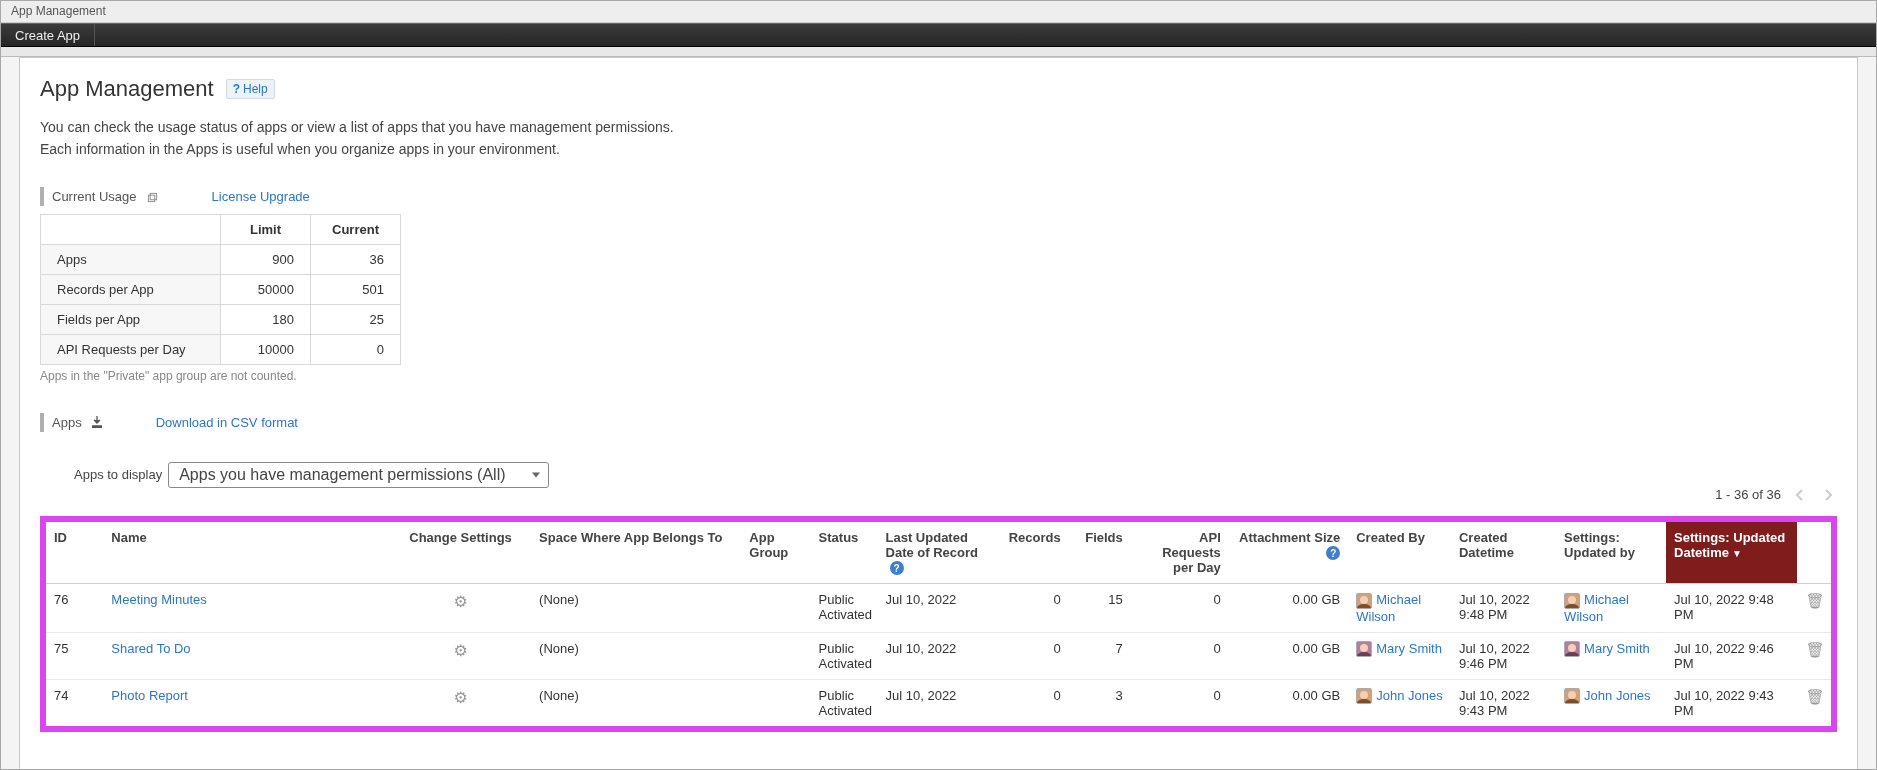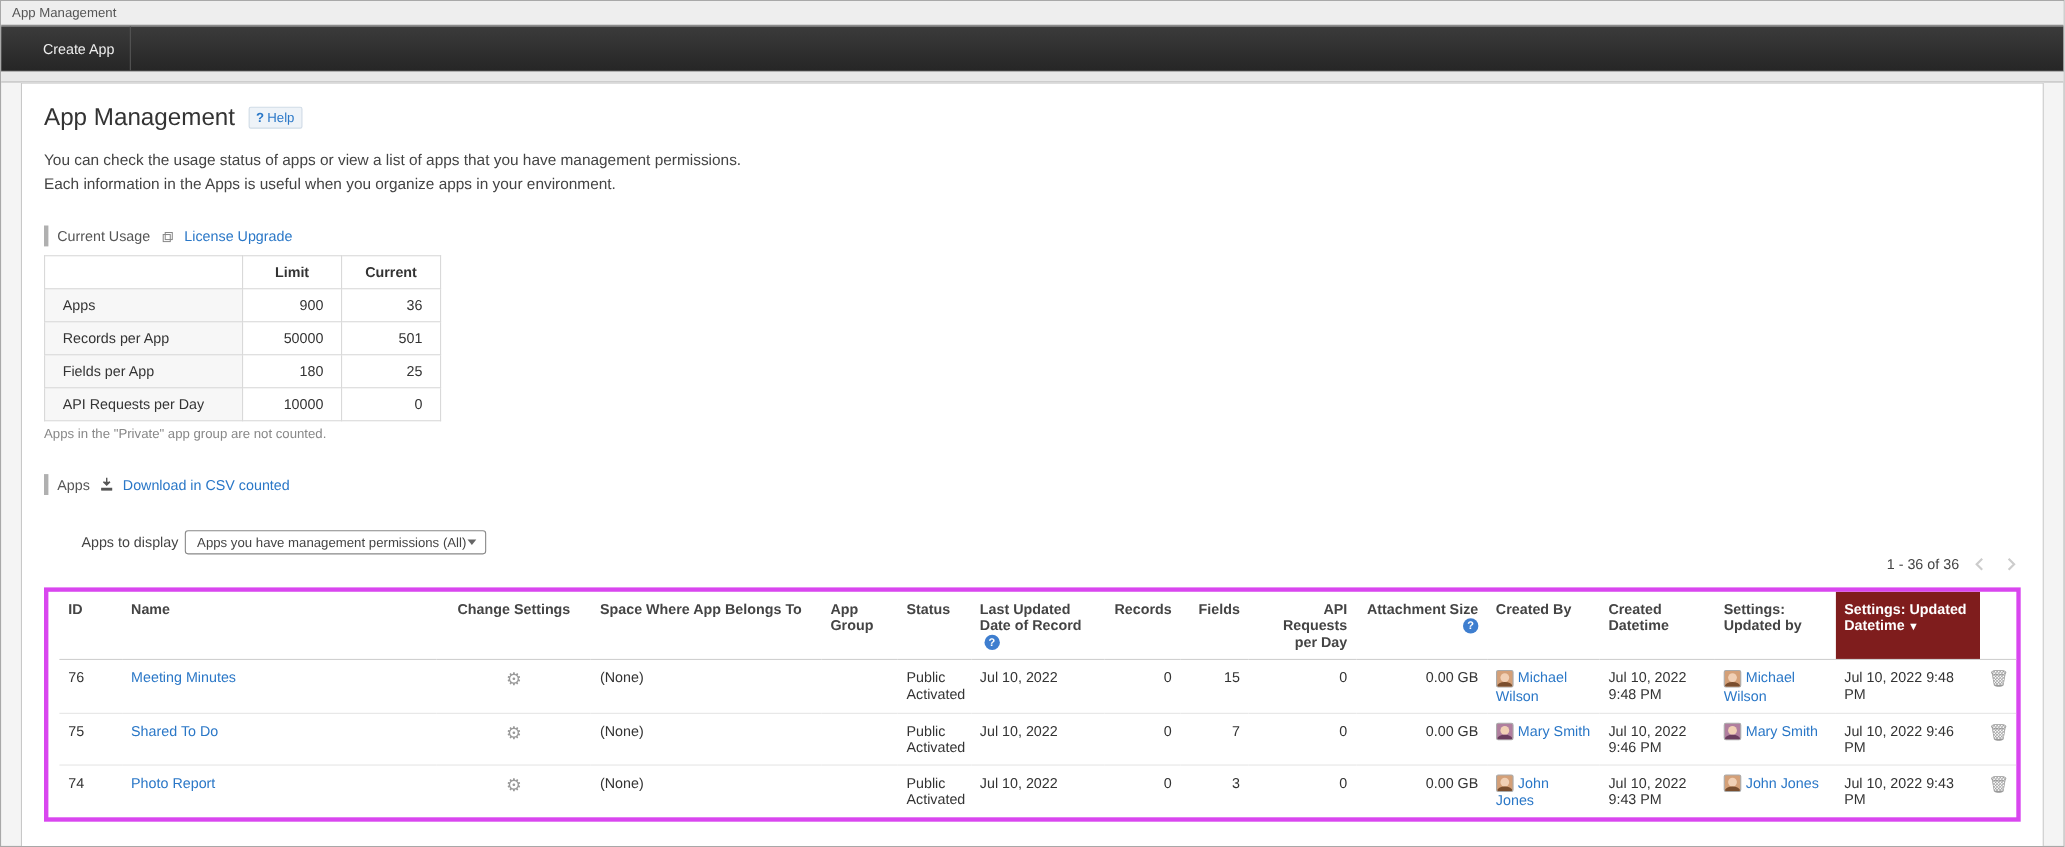--- a/index.html
+++ b/index.html
@@ -1,51 +1,51 @@
 <!DOCTYPE html>
 <html><head>
 <meta charset="utf-8">
 <style>
   * { box-sizing: border-box; }
   html, body { margin:0; padding:0; font-family: Arial, Helvetica, sans-serif; font-size:13px; color:#333; background:#f4f4f4; }
   .outer { width:1877px; height:770px; border:1px solid #a8a8a8; background:#f4f4f4; overflow:hidden; }
   
   .titlebar { height:22px; background:#eeeeee; padding:3px 10px; font-size:12px; color:#555; border-bottom:1px solid #ccc; }
   
-  .toolbar { height:42px; background:linear-gradient(#3b3b3b,#262626); border-top:1px solid #666; border-bottom:1px solid #000; display:flex; align-items:stretch;padding-left:24px; }
+  .toolbar { height:24px; background:linear-gradient(#3b3b3b,#262626); border-top:1px solid #666; border-bottom:1px solid #000; display:flex; align-items:stretch; }
   .toolbar .btn { color:#eee; padding:0 14px; display:flex; align-items:center; border-right:1px solid #555; font-size:13px; cursor:pointer; }
   .strip { height:10px; background:#e8e8e8; border-bottom:1px solid #bbb; }
   .content-wrap { padding:0 18px 0 18px; }
   .panel { background:#fff; border:1px solid #c8c8c8; padding:18px 20px 50px 20px; min-height:690px; }
   
   h1 { font-size:22px; font-weight:normal; margin:0 0 14px 0; display:flex; align-items:center; gap:12px; }
   .help-badge { font-size:12px; background:#eef3f8; border:1px solid #d0dbe6; border-radius:2px; padding:2px 6px; color:#2a77c7; display:inline-flex; align-items:center; gap:3px; cursor:pointer; }
   .desc { font-size:14px; color:#444; line-height:1.6; margin-bottom:26px; }
   
   .section-title { border-left:4px solid #b0b0b0; padding:2px 8px; font-size:13px; color:#555; margin-bottom:8px; display:flex; align-items:center; gap:10px; }
-  .section-title a { color:#2a77c7; text-decoration:none; }
+  .section-title a { color:#2a77c7; text-decoration:none;margin-left:44px; }
   .section-title .ext-icon { width:11px; height:11px; display:inline-block; }
   
   table.usage { border-collapse:collapse; margin-bottom:4px; font-size:13px; }
   table.usage th, table.usage td { border:1px solid #d9d9d9; padding:7px 16px; }
   table.usage thead th { text-align:center; font-weight:bold; background:#fff; }
   table.usage tbody th { text-align:left; font-weight:normal; background:#f7f7f7; width:180px; }
   table.usage tbody td { text-align:right; width:90px; }
   .footnote { font-size:12px; color:#888; margin-bottom:30px; }
   
   .dl-icon { width:10px; height:12px; display:inline-block; }
   
   .filter-row { display:flex; align-items:center; margin:14px 0 12px 0; }
   .filter-label { font-size:13px; color:#444; margin-right:6px;margin-left:34px; }
-  .select-wrap { border:1px solid #888; border-radius:3px; background:#fff; padding:3px 17px 3px 10px; font-size:12px; color:#444; position:relative; cursor:pointer; }
+  .select-wrap { border:1px solid #888; border-radius:3px; background:#fff; padding:3px 42px 3px 10px; font-size:16px; color:#444; position:relative; cursor:pointer; }
   .select-wrap .caret { position:absolute; right:8px; top:50%; transform:translateY(-50%); width:0;height:0;border-left:4px solid transparent;border-right:4px solid transparent;border-top:5px solid #666; }
   .pager { margin-left:auto; display:flex; align-items:center; gap:10px; font-size:13px; color:#444;margin-top:40px; }
   .pager .nav { width:18px; height:18px; display:flex; align-items:center; justify-content:center; color:#bbb; cursor:pointer; }
   
-  .grid-wrap { border:4px solid #d946ef; overflow-x:auto;padding-left:10px; }
+  .grid-wrap { border:6px solid #d946ef; overflow-x:auto; }
   table.grid { border-collapse:collapse; width:100%; font-size:13px; table-layout:fixed; }
   table.grid th, table.grid td { padding:8px 8px; vertical-align:top; text-align:left; }
   table.grid thead th { background:#fff; font-weight:bold; color:#444; border-bottom:1px solid #d0d0d0; }
   table.grid thead th.sorted { background:#7f1d1d; color:#fff; }
   table.grid thead th.sorted .sort-ind { font-size:10px; margin-left:3px; }
   table.grid tbody tr { border-top:1px solid #e6e6e6; }
   table.grid td.num { text-align:right; }
   .link { color:#2a77c7; text-decoration:none; cursor:pointer; }
   .gear { color:#9a9a9a; font-size:16px; display:inline-block; cursor:pointer; }
   .help-q { width:14px; height:14px; background:#3e7ecf; color:#fff; font-size:10px; font-weight:bold; border-radius:50%; display:inline-flex; align-items:center; justify-content:center; cursor:pointer; margin-left:4px; vertical-align:middle; }
@@ -137,21 +137,21 @@
       </table>
       <div class="footnote">Apps in the "Private" app group are not counted.</div>
 
       <div class="section-title">
         <span>Apps</span>
         <span class="dl-icon">
           <svg viewBox="0 0 10 12" width="10" height="12">
               <path d="M5 0 V7 M2 4 L5 7 L8 4 M0 10 H10 V12 H0 Z" fill="#555" stroke="#555" stroke-width="1.3"></path>
             </svg>
         </span>
-        <a class="link">Download in CSV counted</a>
+        <a class="link">Download in CSV format</a>
       </div>
 
       <div class="filter-row">
         <span class="filter-label">Apps to display</span>
         <div class="select-wrap">
           <span>Apps you have management permissions (All)</span>
           <span class="caret"></span>
         </div>
         <div class="pager">
           <span>1 - 36 of 36</span>

